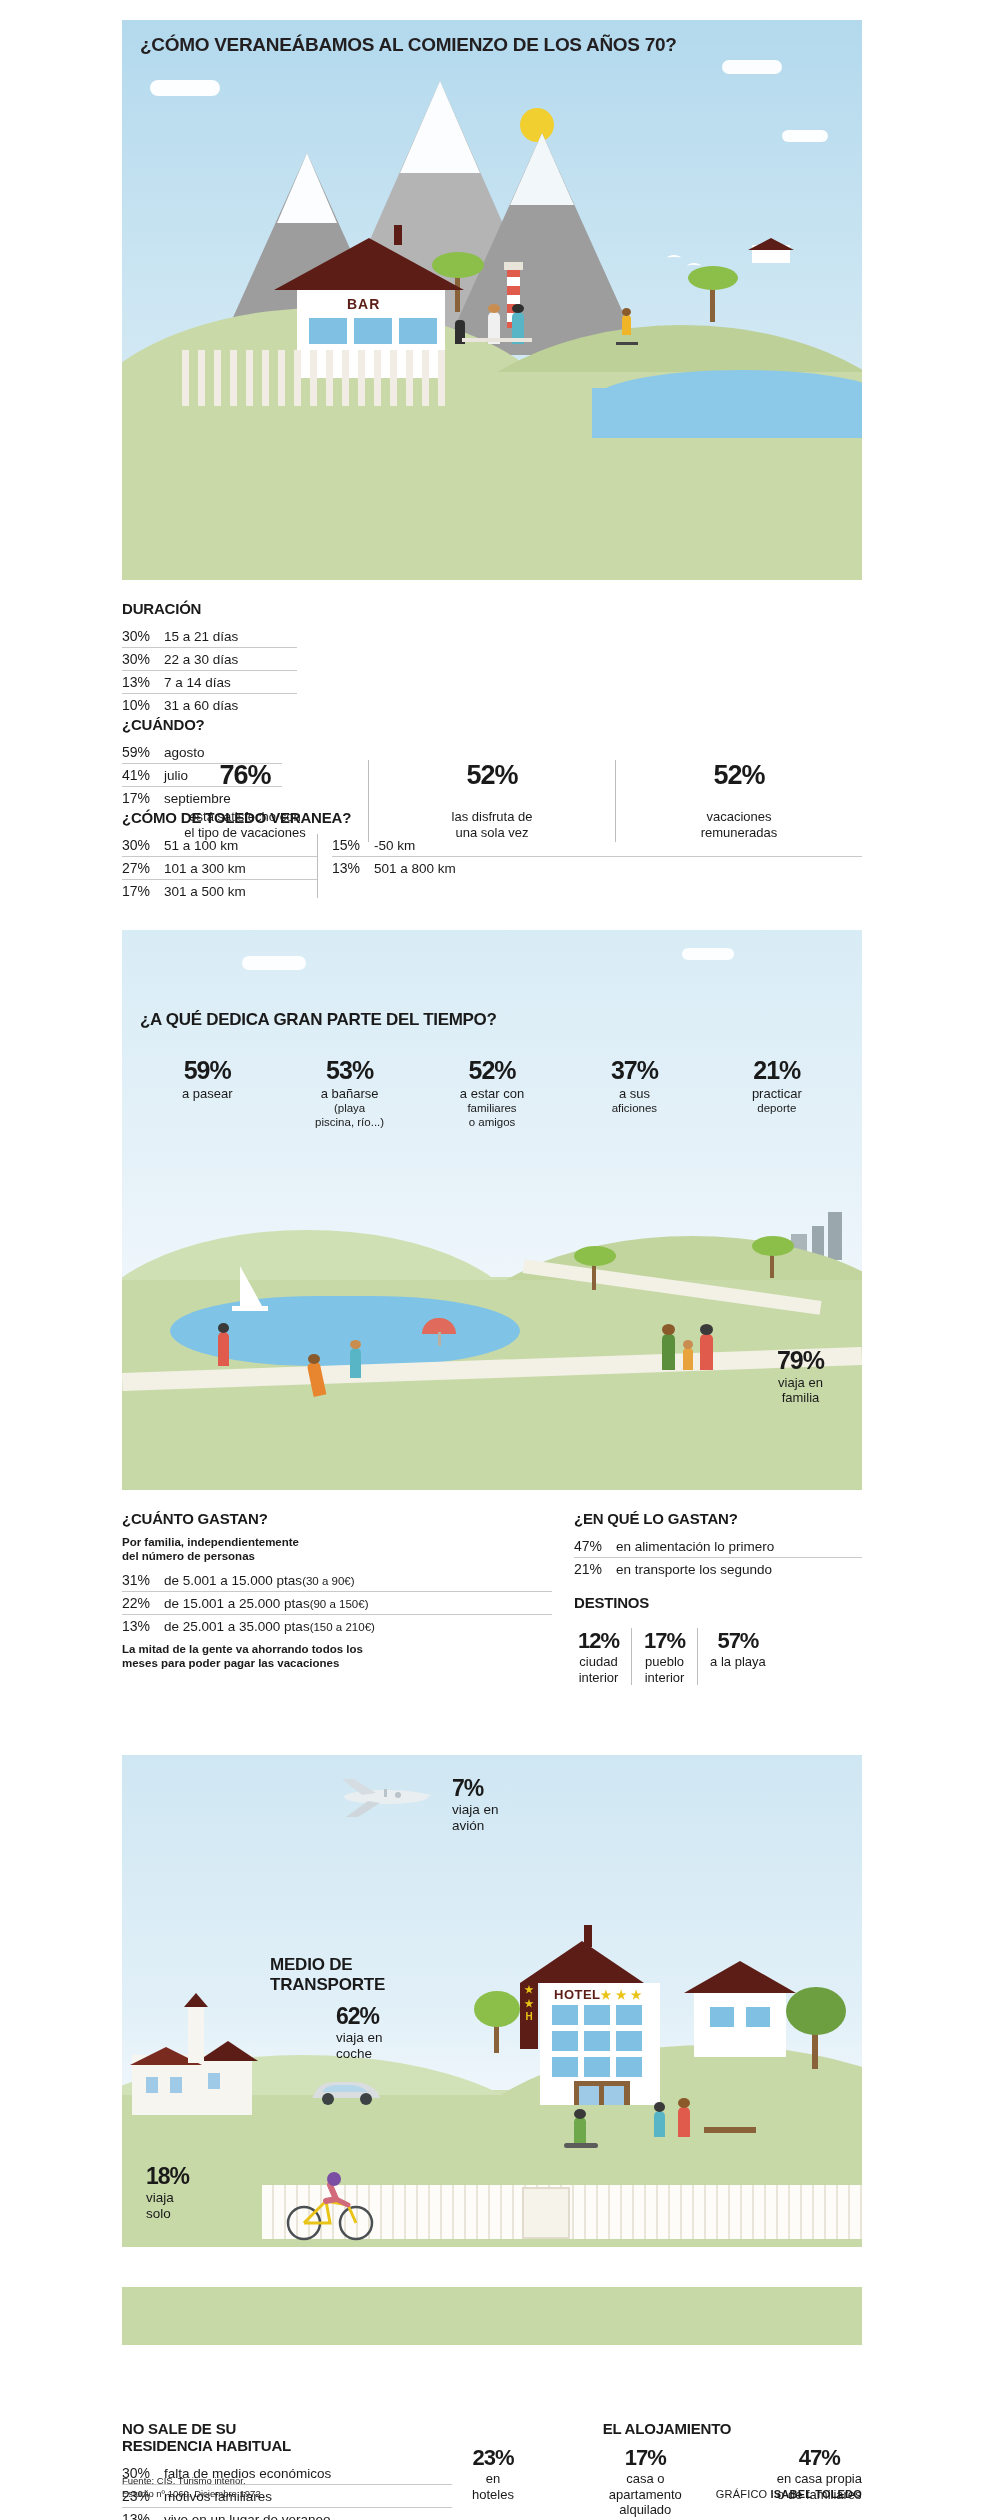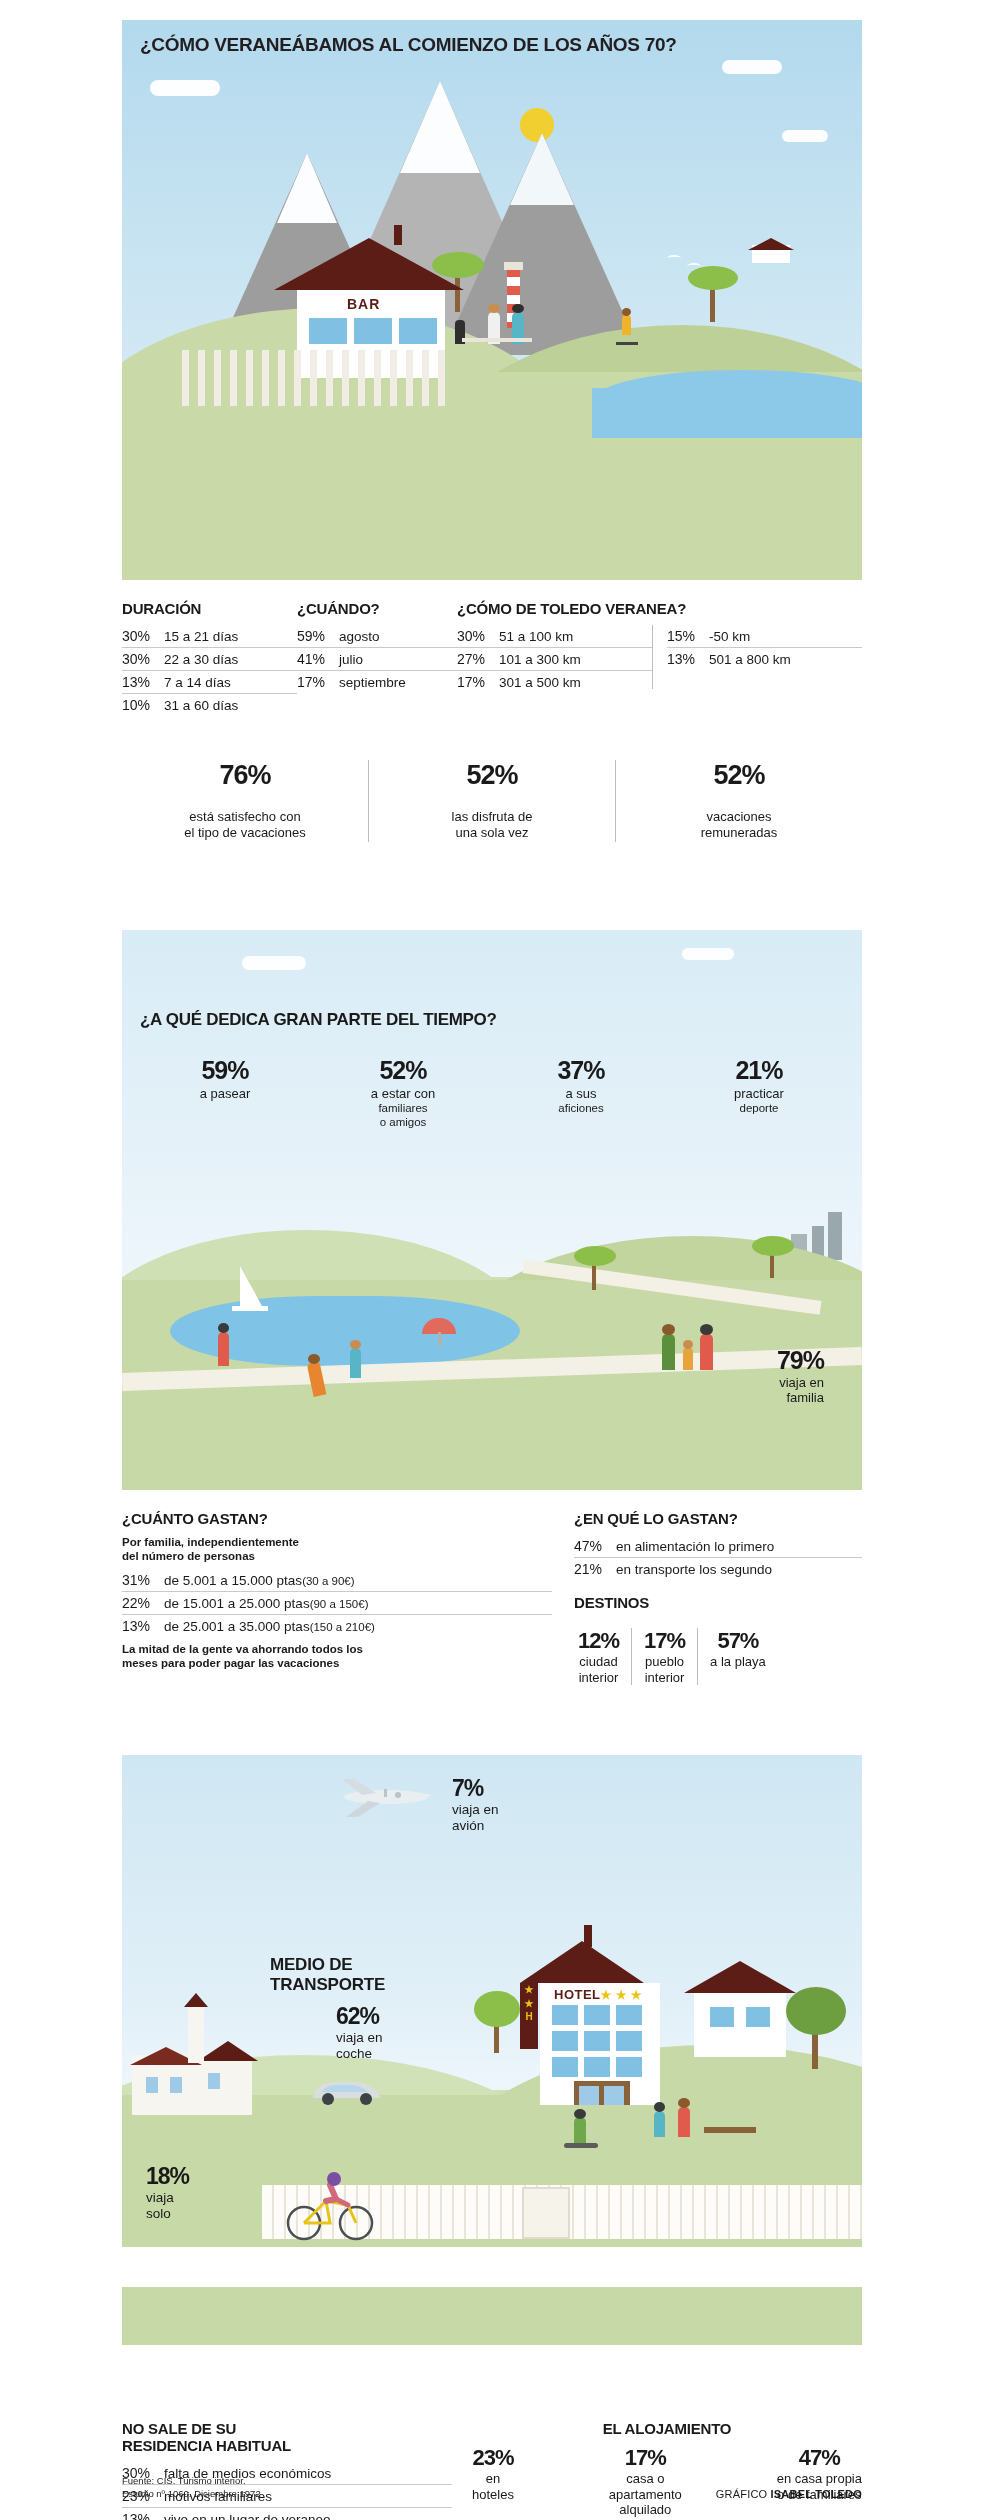--- a/index.html
+++ b/index.html
@@ -62,21 +62,21 @@
 
   
   #panel-mid { top: 930px; height: 560px; background: linear-gradient(#d8ecf6 0%, #e7f2f9 45%, #eef6fb 62%, #cfe0b4 62%, #c8d9a8 100%); overflow:hidden; }
   #panel-mid .q-title { position:absolute; top:80px; left:18px; font-weight:bold; font-size:17px; letter-spacing:-0.3px; }
   .mid-stats { position:absolute; top:126px; left:14px; width:712px; display:flex; }
   .mid-cell { flex:1; text-align:center; }
   .mid-cell .mp { font-weight:bold; font-size:25px; letter-spacing:-1px; }
   .mid-cell .mt { font-size:13px; line-height:1.25; margin-top:1px; }
   .mid-cell .ms { font-size:11.5px; line-height:1.2; }
 
-  .fam-label { position:absolute; right:38px; bottom:84px; text-align:right; }
+  .fam-label { position:absolute; right:38px; bottom:84px; text-align:center; }
   .fam-label .fp { font-weight:bold; font-size:25px; letter-spacing:-1px; }
   .fam-label .ft { font-size:13px; line-height:1.2; }
 
   .sailboat { position:absolute; }
 
   
   #stats-2 { position:absolute; top:1510px; left:122px; width:740px; }
   .sub-note { font-size:11.5px; font-weight:bold; line-height:1.25; margin-bottom:5px; }
   .sn2 { font-size:11.5px; font-weight:bold; line-height:1.25; margin-top:5px; }
   .eur { font-size:11.5px; }
@@ -174,21 +174,21 @@
     <div style="position:absolute; left:500px; top:288px; width:9px; height:8px; background:#8a5a2b; border-radius:50%;"></div>
     <div style="position:absolute; left:494px; top:322px; width:22px; height:3px; background:#444;"></div>
 
     <div style="position:absolute; left:545px; top:235px; width:14px; height:6px; border-top:2px solid #fff; border-radius:50%;"></div>
     <div style="position:absolute; left:565px; top:243px; width:14px; height:6px; border-top:2px solid #fff; border-radius:50%;"></div>
 
     <div class="title">¿CÓMO VERANEÁBAMOS AL COMIENZO DE LOS AÑOS 70?</div>
   </div>
 
   <div id="stats-1">
-    <div style="display:flex;">
+    <div style="display:flex;flex-direction:column;">
 
       <div style="width:175px;">
         <div class="col-title">DURACIÓN</div>
         <div id="dur-rows">
             <div class="srow">
               <span class="p">30%</span>
               <span class="t">15 a 21 días</span>
             </div>
             <div class="srow">
               <span class="p">30%</span>
@@ -316,20 +316,26 @@
     <div class="tree-trunk" style="left:470px; top:330px; width:4px; height:30px;"></div>
     <div class="tree-top" style="left:452px; top:316px; width:42px; height:20px;"></div>
     <div class="tree-trunk" style="left:648px; top:320px; width:4px; height:28px;"></div>
     <div class="tree-top" style="left:630px; top:306px; width:42px; height:20px;"></div>
 
     <div class="q-title">¿A QUÉ DEDICA GRAN PARTE DEL TIEMPO?</div>
     <div class="mid-stats" id="mid-stats">
         <div class="mid-cell">
           <div class="mp">59%</div>
           <div class="mt">a pasear</div>
+        </div>
+        <div class="mid-cell">
+          <div class="mp">53%</div>
+          <div class="mt">a bañarse</div>
+          <div class="ms">(playa</div>
+          <div class="ms">piscina, río...)</div>
         </div>
         <div class="mid-cell">
           <div class="mp">52%</div>
           <div class="mt">a estar con</div>
           <div class="ms">familiares</div>
           <div class="ms">o amigos</div>
         </div>
         <div class="mid-cell">
           <div class="mp">37%</div>
           <div class="mt">a sus</div>

